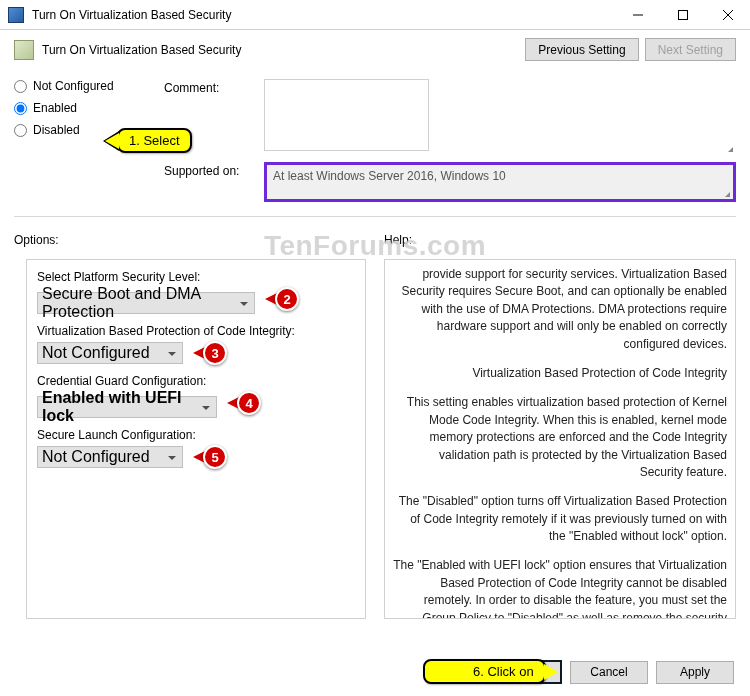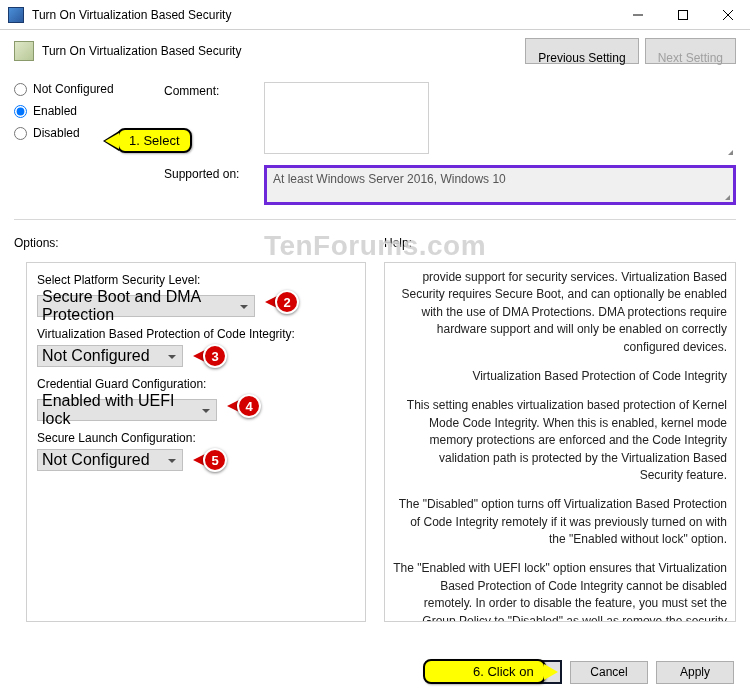--- a/index.html
+++ b/index.html
@@ -6,21 +6,21 @@
     body { font-family: "Segoe UI", Tahoma, sans-serif; font-size: 12px; background: #fff; width: 750px; height: 696px; overflow: hidden; position: relative; }
     .titlebar { background: #fff; height: 30px; display: flex; align-items: center; border-bottom: 1px solid #d0d0d0; }
     .titlebar-icon { width: 16px; height: 16px; margin: 0 8px; background: linear-gradient(135deg,#4a8fd8,#2c5a9e); border: 1px solid #1a3a6e; }
     .titlebar-text { flex: 1; color: #000; font-size: 12px; }
     .sysbtn { width: 45px; height: 30px; display: flex; align-items: center; justify-content: center; color: #000; }
     .sysbtn.close { color: #000; }
     .content { padding: 8px 14px; }
     .header-row { display: flex; align-items: center; margin-bottom: 18px; }
     .header-icon { width: 20px; height: 20px; margin-right: 8px; background: linear-gradient(135deg,#dfe8c8,#b8c898); border: 1px solid #8a9a6a; }
     .header-title { flex: 1; font-size: 12px; }
-    .nav-btn { height: 23px; padding: 12px 12px; margin-left: 6px; background: #e1e1e1; border: 1px solid #adadad; font-size: 12px; font-family: inherit; }
+    .nav-btn { height: 23px; padding: 3px 12px; margin-left: 6px; background: #e1e1e1; border: 1px solid #adadad; font-size: 12px; font-family: inherit; }
     .nav-btn:disabled { color: #a0a0a0; }
     .row { display: flex; margin-bottom: 4px; align-items: flex-start; }
     .radio-col { width: 150px; }
     .radio-item { display: flex; align-items: center; margin-bottom: 8px; position: relative; }
     .radio-item input { margin-right: 6px; }
     .label-col { width: 100px; padding-top: 2px; }
     .comment-box { flex: 1; height: 72px; border: 1px solid #d0d0d0; background: #fff; resize: none; font-family: inherit; font-size: 12px; padding: 2px 4px; }
     .scroll-hint { position: absolute; right: 3px; bottom: 2px; width: 0; height: 0; border-left: 5px solid transparent; border-bottom: 5px solid #888; }
     .supported-box { flex: 1; height: 40px; border: 3px solid #6d28d9; background: #f0f0f0; padding: 4px 6px; color: #555; position: relative; }
     .two-col { display: flex; margin-top: 16px; gap: 18px; }
@@ -133,21 +133,21 @@
           <div class="combo" style="width:146px;">
               <span>Not Configured</span>
             </div>
           <div class="num-arrow-l" style="right:-22px; top:5px;"></div>
           <div class="num-badge" style="right:-44px; top:-1px;">3</div>
         </div>
 
 
         <div class="opt-label">Credential Guard Configuration:</div>
         <div class="rel">
-          <div class="combo" style="width:180px;">
+          <div class="combo" style="width:180px;font-weight:bold;">
               <span>Enabled with UEFI lock</span>
             </div>
           <div class="num-arrow-l" style="right:-22px; top:5px;"></div>
           <div class="num-badge" style="right:-44px; top:-1px;">4</div>
         </div>
 
         <div class="opt-label">Secure Launch Configuration:</div>
         <div class="rel">
           <div class="combo" style="width:146px;">
               <span>Not Configured</span>

